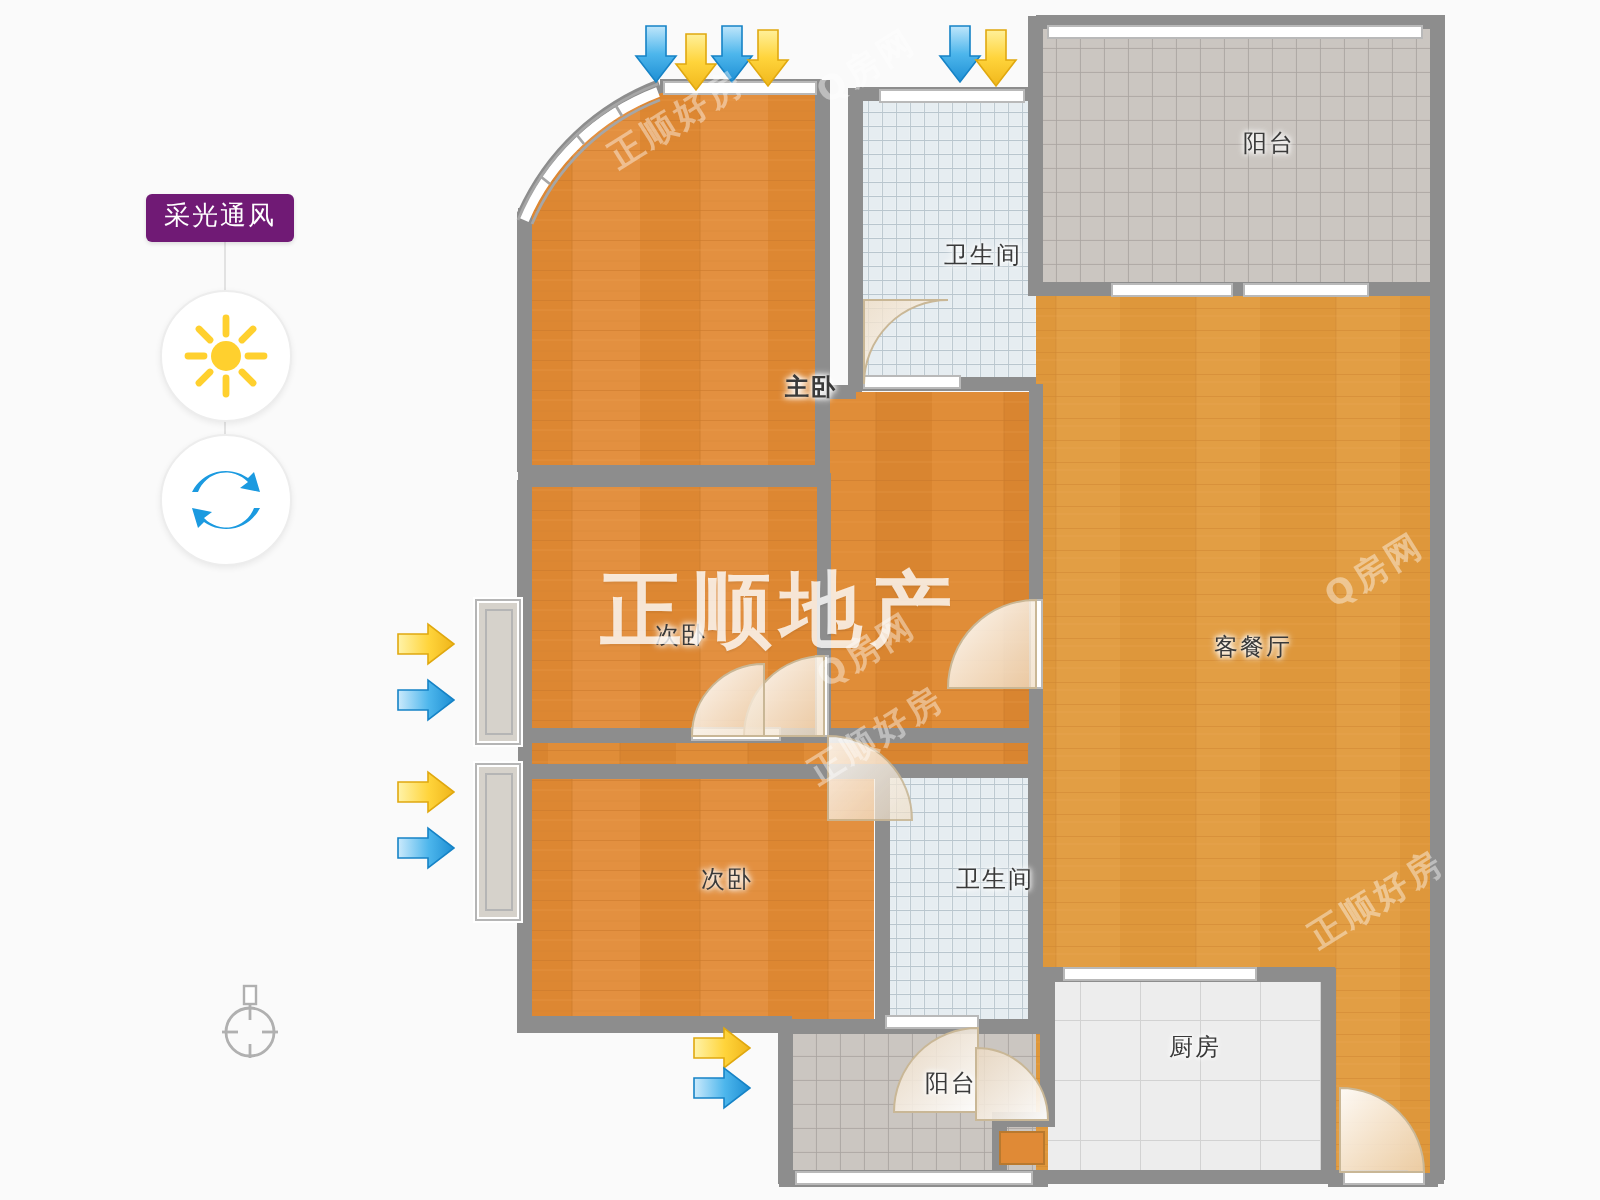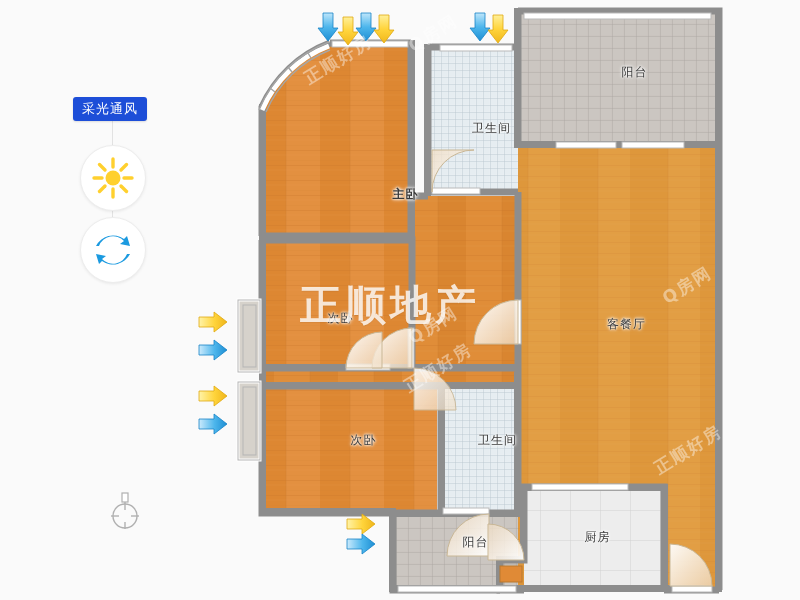--- a/index.html
+++ b/index.html
@@ -7,21 +7,21 @@
     width:800px;height:600px;
     background:#fafafa;
     font-family:"DejaVu Sans","Liberation Sans",sans-serif;
     overflow:hidden;position:relative;
   }
   #stage{position:absolute;left:0;top:0;width:800px;height:600px;}
 
   
   .badge{
     position:absolute;left:73px;top:97px;
-    background:#1d4ed8;color:#fff;
+    background:#701a75;color:#fff;
     font-size:13px;line-height:20px;
     padding:2px 9px;border-radius:3px;
     letter-spacing:1px;white-space:nowrap;
     box-shadow:0 1px 2px rgba(0,0,0,.12);
     text-align:center;
   }
   .vline{position:absolute;left:112px;top:119px;width:1px;height:130px;background:#e2e2e2;}
   .ring{
     position:absolute;width:64px;height:64px;border-radius:50%;
     background:#fff;border:1px solid #ededed;
@@ -337,21 +337,21 @@
 
   <div id="room-labels">
       <div class="rlabel" style="left: 388px; top: 194px; transform: translate(-50%, -50%); font-weight: bold;">主卧</div>
       <div class="rlabel" style="left: 474px; top: 128px; transform: translate(-50%, -50%);">卫生间</div>
       <div class="rlabel" style="left: 617px; top: 72px; transform: translate(-50%, -50%);">阳台</div>
       <div class="rlabel" style="left: 609px; top: 324px; transform: translate(-50%, -50%);">客餐厅</div>
       <div class="rlabel" style="left: 323px; top: 318px; transform: translate(-50%, -50%);">次卧</div>
       <div class="rlabel" style="left: 346px; top: 440px; transform: translate(-50%, -50%);">次卧</div>
       <div class="rlabel" style="left: 480px; top: 440px; transform: translate(-50%, -50%);">卫生间</div>
       <div class="rlabel" style="left: 458px; top: 542px; transform: translate(-50%, -50%);">阳台</div>
-      <div class="rlabel" style="left: 580px; top: 524px; transform: translate(-50%, -50%); margin-top: 13px;">厨房</div>
+      <div class="rlabel" style="left: 580px; top: 524px; transform: translate(-50%, -50%);">厨房</div>
     </div>
 
   <div class="wm wm-main">正顺地产</div>
   <div class="wm wm-s" style="left:300px;top:70px;">正顺好房</div>
   <div class="wm wm-s" style="left:404px;top:38px;">Q房网</div>
   <div class="wm wm-s" style="left:400px;top:378px;">正顺好房</div>
   <div class="wm wm-s" style="left:404px;top:330px;">Q房网</div>
   <div class="wm wm-s" style="left:650px;top:460px;">正顺好房</div>
   <div class="wm wm-s" style="left:658px;top:290px;">Q房网</div>
 

